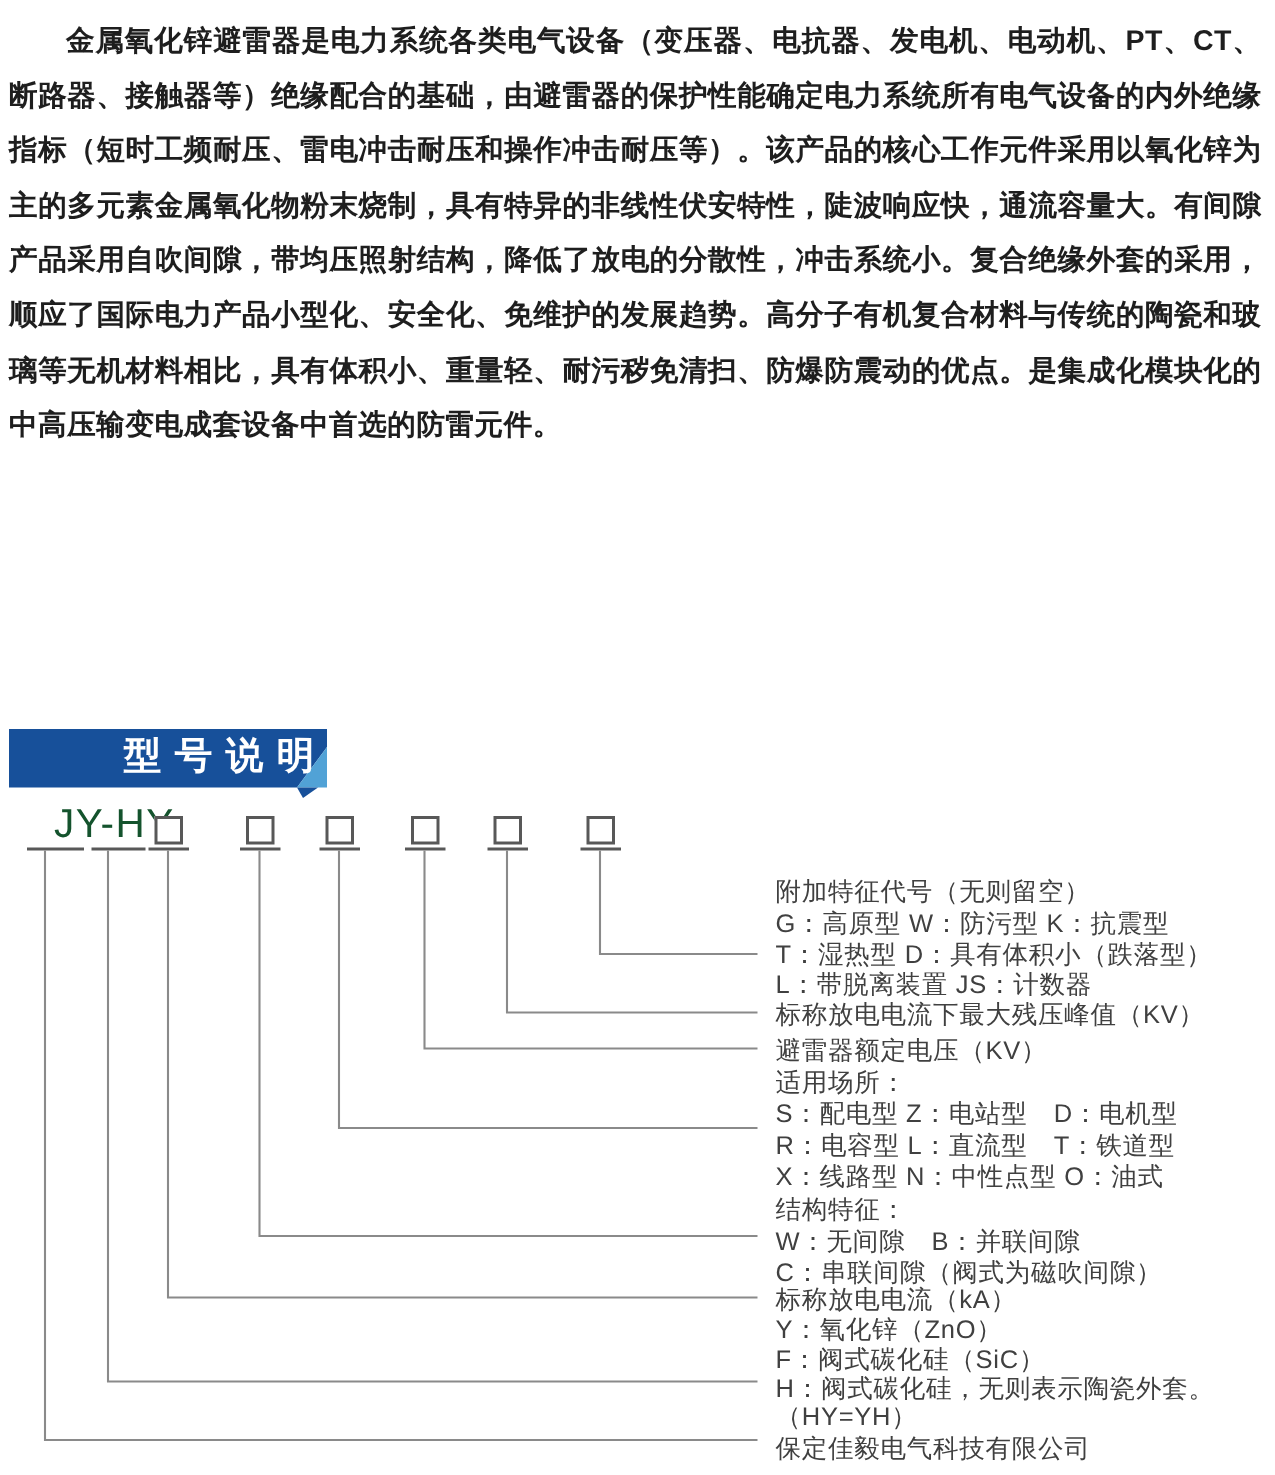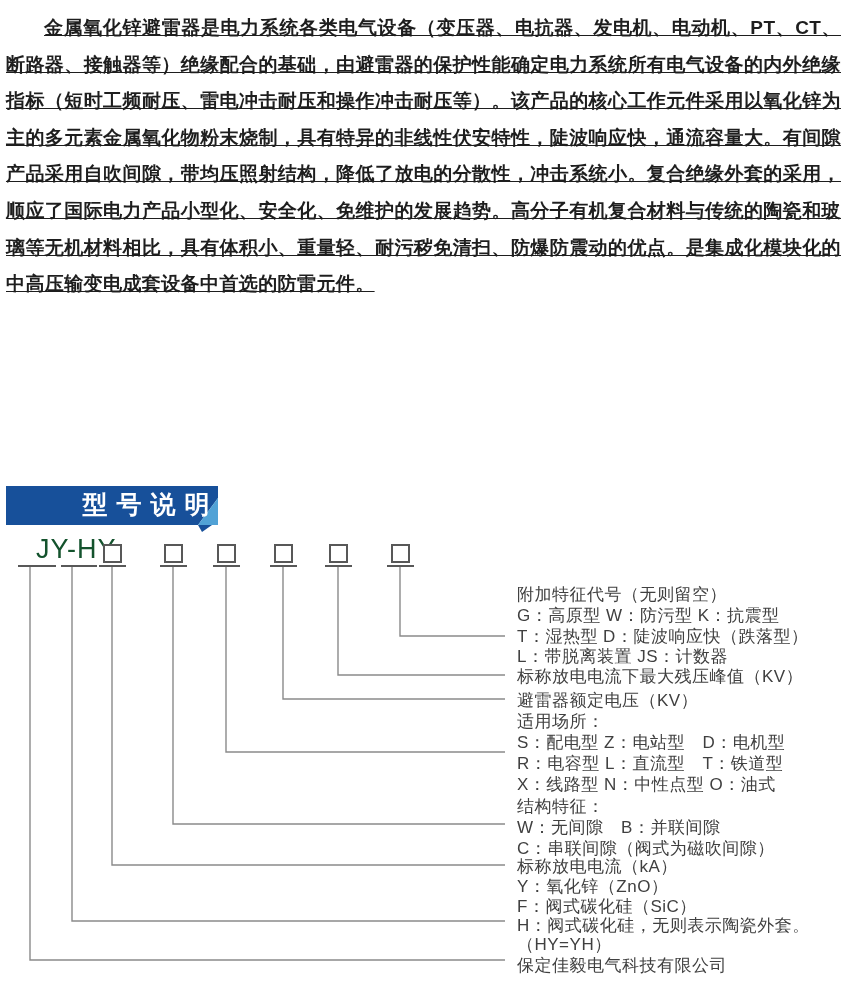--- a/index.html
+++ b/index.html
@@ -7,21 +7,21 @@
     width:850px;height:983px;background:#ffffff;position:relative;overflow:hidden;
     font-family:"Liberation Sans","DejaVu Sans",sans-serif;
   }
   
   .intro{
     position:absolute;left:0;top:0;width:850px;
     padding:10px 9px 0 6px;box-sizing:border-box;
     font-size:19px;line-height:36.6px;letter-spacing:.4px;
     color:#1e1e1e;font-weight:bold;text-align:justify;
   }
-  .intro p{margin:0;text-indent:2em;text-decoration:underline;}
+  .intro p{margin:0;text-indent:2em;}
   .intro p + p{margin-top:7px;}
 
   
   .banner{position:absolute;left:6px;top:485px;width:218px;height:47px;}
   .banner svg{position:absolute;left:0;top:0;}
   .banner-title{
     position:absolute;left:0;top:0;width:192px;height:39px;line-height:39px;
     text-align:center;color:#ffffff;font-size:25px;font-weight:bold;
     letter-spacing:9px;text-indent:9px;white-space:nowrap;padding-left:44px;
   }
@@ -83,21 +83,21 @@
   <polyline points="112,567 112,865 505,865"></polyline>
   <polyline points="173,567 173,824 505,824"></polyline>
   <polyline points="226,567 226,752 505,752"></polyline>
   <polyline points="283,567 283,699 505,699"></polyline>
   <polyline points="338,567 338,675 505,675"></polyline>
   <polyline points="400,567 400,636 505,636"></polyline>
 </svg>
 
 <div class="drow" style="top:584px">附加特征代号（无则留空）</div>
 <div class="drow" style="top:605px">G：高原型 W：防污型  K：抗震型</div>
-<div class="drow" style="top:626px">T：湿热型  D：陡波响应快（跌落型）</div>
+<div class="drow" style="top:626px">T：湿热型  D：具有体积小（跌落型）</div>
 <div class="drow" style="top:646px">L：带脱离装置 JS：计数器</div>
 <div class="drow" style="top:666px">标称放电电流下最大残压峰值（KV）</div>
 <div class="drow" style="top:690px">避雷器额定电压（KV）</div>
 <div class="drow" style="top:711px">适用场所：</div>
 <div class="drow" style="top:732px">S：配电型 Z：电站型　D：电机型</div>
 <div class="drow" style="top:753px">R：电容型 L：直流型　T：铁道型</div>
 <div class="drow" style="top:774px">X：线路型 N：中性点型 O：油式</div>
 <div class="drow" style="top:796px">结构特征：</div>
 <div class="drow" style="top:817px">W：无间隙　B：并联间隙</div>
 <div class="drow" style="top:838px">C：串联间隙（阀式为磁吹间隙）</div>

